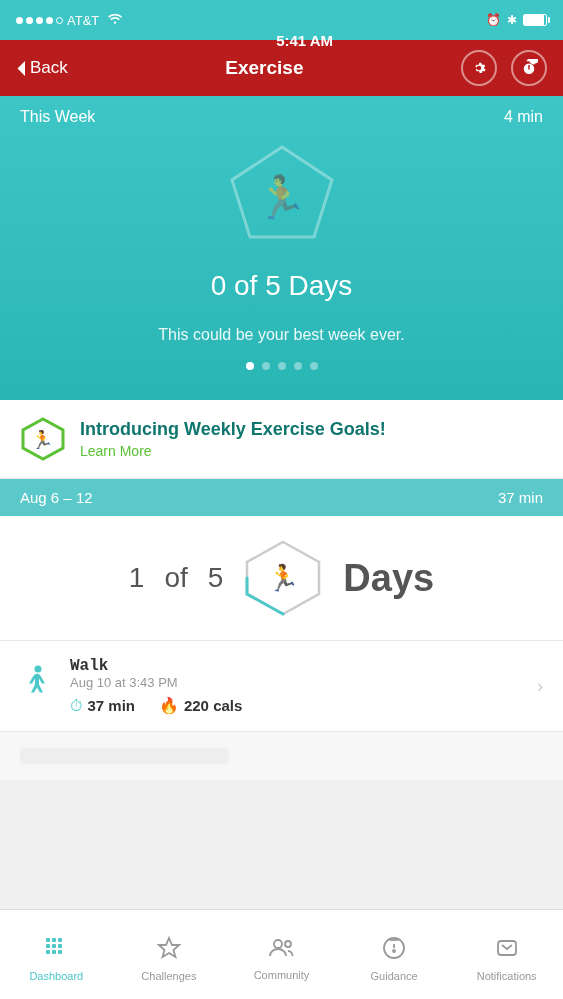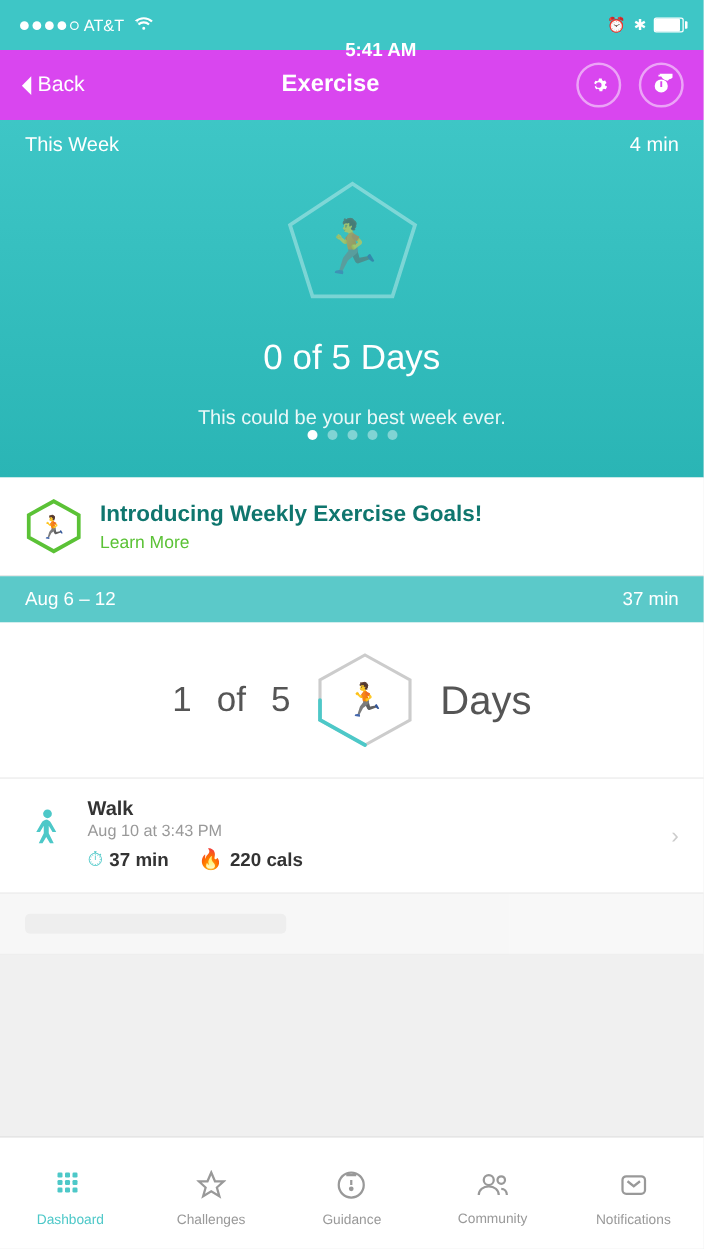--- a/index.html
+++ b/index.html
@@ -36,21 +36,21 @@
       position: relative; display: inline-block;
     }
     .battery::after {
       content: ''; position: absolute; right: -4px; top: 50%; transform: translateY(-50%);
       width: 2px; height: 6px; background: white; border-radius: 0 1px 1px 0;
     }
     .battery-fill { background: white; height: 100%; width: 90%; border-radius: 1px; }
 
     
     .nav-bar {
-      background: #d946ef;
+      background: #b91c1c;
       height: 56px;
       display: flex;
       align-items: center;
       justify-content: space-between;
       padding: 0 16px;
       color: white;
     }
     .nav-back { display: flex; align-items: center; gap: 4px; font-size: 17px; cursor: pointer; }
     .nav-title { font-size: 19px; font-weight: 600; }
     .nav-icons { display: flex; gap: 14px; align-items: center; }
@@ -85,21 +85,21 @@
       width: 110px; height: 110px;
       position: relative;
       display: flex; align-items: center; justify-content: center;
     }
     .pentagon svg { position: absolute; top: 0; left: 0; }
     .pentagon-icon {
       position: relative; z-index: 1;
       font-size: 42px; color: rgba(255,255,255,0.5);
     }
     .hero-days { font-size: 28px; font-weight: 300; margin-bottom: 24px; }
-    .hero-sub { font-size: 16px; color: rgba(255,255,255,0.9); margin-bottom: 0; }
+    .hero-sub { font-size: 16px; color: rgba(255,255,255,0.9); margin-bottom: 18px; }
     .pagination { display: flex; gap: 8px; justify-content: center; }
     .page-dot { width: 8px; height: 8px; border-radius: 50%; background: rgba(255,255,255,0.4); }
     .page-dot.active { background: white; }
 
     
     .goals-banner {
       background: white;
       padding: 16px 20px;
       display: flex;
       align-items: center;
@@ -134,34 +134,34 @@
       justify-content: center;
       gap: 20px;
       border-bottom: 1px solid #e8e8e8;
     }
     .progress-text { font-size: 28px; color: #555; font-weight: 300; }
     .progress-badge {
       width: 80px; height: 80px;
       position: relative;
       display: flex; align-items: center; justify-content: center;
     }
-    .progress-days { font-size: 32px; color: #555; font-weight: 400; }
+    .progress-days { font-size: 38px; color: #555; font-weight: 700; }
 
     
     .activity-item {
       background: white;
       padding: 16px 20px;
       display: flex;
       align-items: center;
       gap: 14px;
       border-bottom: 1px solid #e8e8e8;
     }
     .activity-icon { font-size: 30px; color: #4dc8c8; flex-shrink: 0; width: 36px; text-align: center; }
     .activity-info { flex: 1; }
-    .activity-name { font-size: 16px; font-weight: 600; color: #333; }
+    .activity-name { font-size: 16px; font-weight: 600; color: #333; font-family: Liberation Mono, monospace; }
     .activity-date { font-size: 13px; color: #999; margin-bottom: 6px; }
     .activity-stats { display: flex; gap: 24px; align-items: center; }
     .stat { display: flex; align-items: center; gap: 5px; font-size: 15px; color: #555; }
     .stat-icon { font-size: 16px; }
     .stat-val { font-weight: 700; color: #333; }
     .chevron { color: #ccc; font-size: 18px; }
 
     
     .bottom-nav {
       position: absolute;
@@ -353,44 +353,44 @@
     <span class="tab-icon">
       <svg width="24" height="24" viewBox="0 0 24 24" fill="none" stroke="#999" stroke-width="1.8">
         <polygon points="12,2 15,9 22,9 16.5,14 18.5,21 12,17 5.5,21 7.5,14 2,9 9,9"></polygon>
       </svg>
     </span>
     <span class="nav-tab-label">Challenges</span>
   </div>
 
   <div class="nav-tab">
     <span class="tab-icon">
+      <svg width="26" height="22" viewBox="0 0 26 22" fill="none" stroke="#999" stroke-width="1.8">
+        <circle cx="10" cy="7" r="4"></circle>
+        <path d="M2 19c0-4 3.6-7 8-7s8 3 8 7"></path>
+        <circle cx="20" cy="7" r="3"></circle>
+        <path d="M20 14c2.5 0 4.5 2 4.5 5"></path>
+      </svg>
+    </span>
+    <span class="nav-tab-label">Community</span>
+  </div>
+
+  <div class="nav-tab">
+    <span class="tab-icon">
       <svg width="24" height="24" viewBox="0 0 24 24" fill="none" stroke="#999" stroke-width="1.8">
         <circle cx="12" cy="12" r="10"></circle>
         <line x1="12" y1="8" x2="12" y2="12"></line>
         <circle cx="12" cy="15" r="1" fill="#999"></circle>
         <line x1="8" y1="4" x2="16" y2="4"></line>
       </svg>
     </span>
     <span class="nav-tab-label">Guidance</span>
   </div>
 
   <div class="nav-tab">
     <span class="tab-icon">
-      <svg width="26" height="22" viewBox="0 0 26 22" fill="none" stroke="#999" stroke-width="1.8">
-        <circle cx="10" cy="7" r="4"></circle>
-        <path d="M2 19c0-4 3.6-7 8-7s8 3 8 7"></path>
-        <circle cx="20" cy="7" r="3"></circle>
-        <path d="M20 14c2.5 0 4.5 2 4.5 5"></path>
-      </svg>
-    </span>
-    <span class="nav-tab-label">Community</span>
-  </div>
-
-  <div class="nav-tab">
-    <span class="tab-icon">
       <svg width="24" height="24" viewBox="0 0 24 24" fill="none" stroke="#999" stroke-width="1.8">
         <rect x="3" y="5" width="18" height="14" rx="3"></rect>
         <path d="M7 9l5 4 5-4"></path>
       </svg>
     </span>
     <span class="nav-tab-label">Notifications</span>
   </div>
 
 </div>
 

